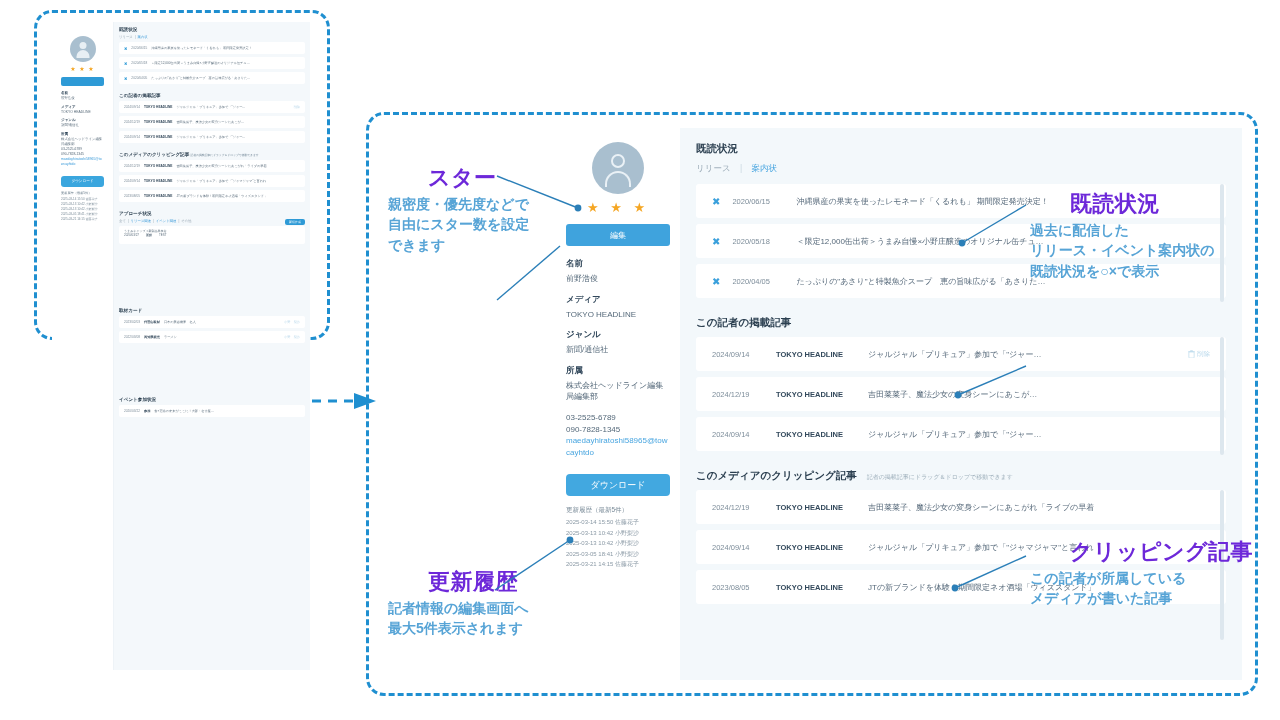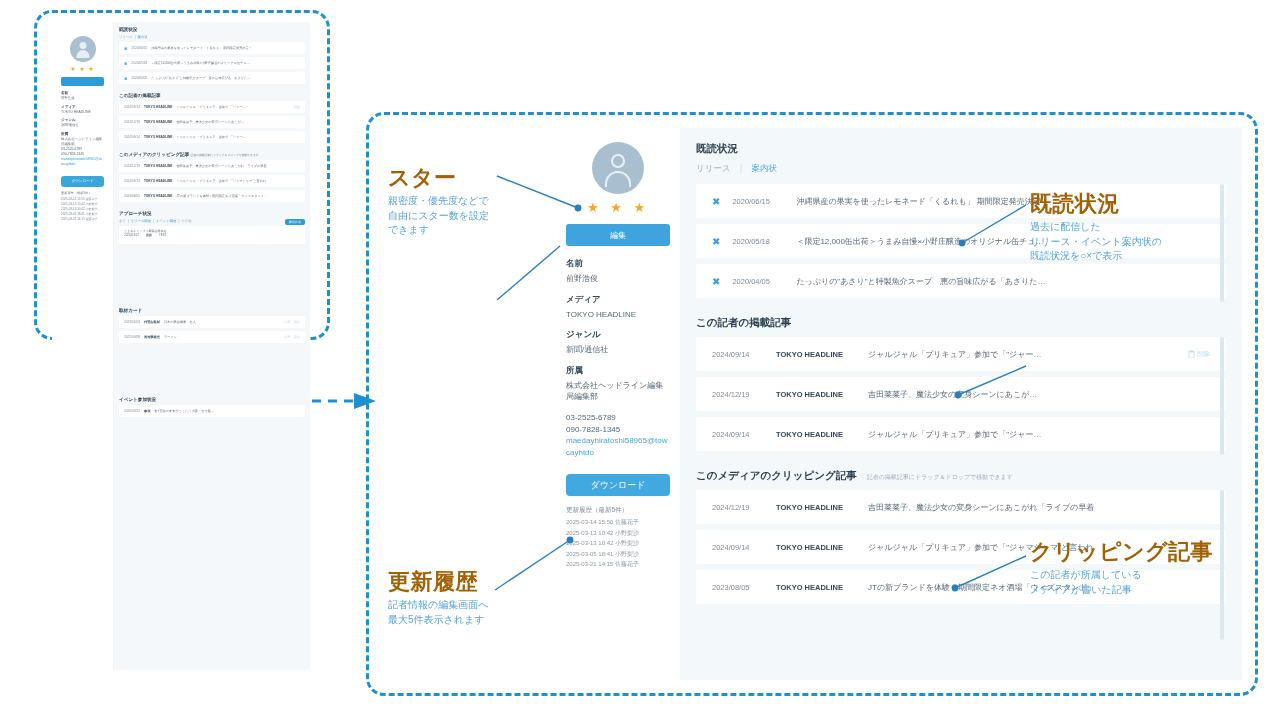--- a/index.html
+++ b/index.html
@@ -151,24 +151,24 @@
     display: flex; align-items: center; gap: 2px;
   }
   #big .scrollbar {
     position: absolute; right: 2px; top: 0; width: 4px; border-radius: 2px;
     background: #dde7ee;
   }
 
   
   .anno { position: absolute; color: #4a9fd4; }
   .anno .a-title {
-    font-size: 22px; font-weight: bold; color: #a16207; line-height: 1.1;
-    margin-bottom: 4px; letter-spacing: 0.5px;
-  }
-  .anno .a-body { font-size: 10px; color: #57a4d6; line-height: 1.45; font-weight: normal; }
+    font-size: 22px; font-weight: bold; color: #6d28d9; line-height: 1.1;
+    margin-bottom: 4px; letter-spacing: 0.5px; margin-left: 40px;
+  }
+  .anno .a-body { font-size: 14px; color: #57a4d6; line-height: 1.45; font-weight: bold; }
   #anno-star    { left: 388px; top: 166px; width: 170px; }
   #anno-edit    { left: 388px; top: 278px; width: 180px; }
   #anno-history { left: 388px; top: 570px; width: 200px; }
   #anno-read    { left: 1030px; top: 192px; width: 230px; }
   #anno-posted  { left: 1030px; top: 352px; width: 230px; }
   #anno-clip    { left: 1030px; top: 540px; width: 230px; }
 
   .leader { position: absolute; overflow: visible; }
 </style>
 </head>

